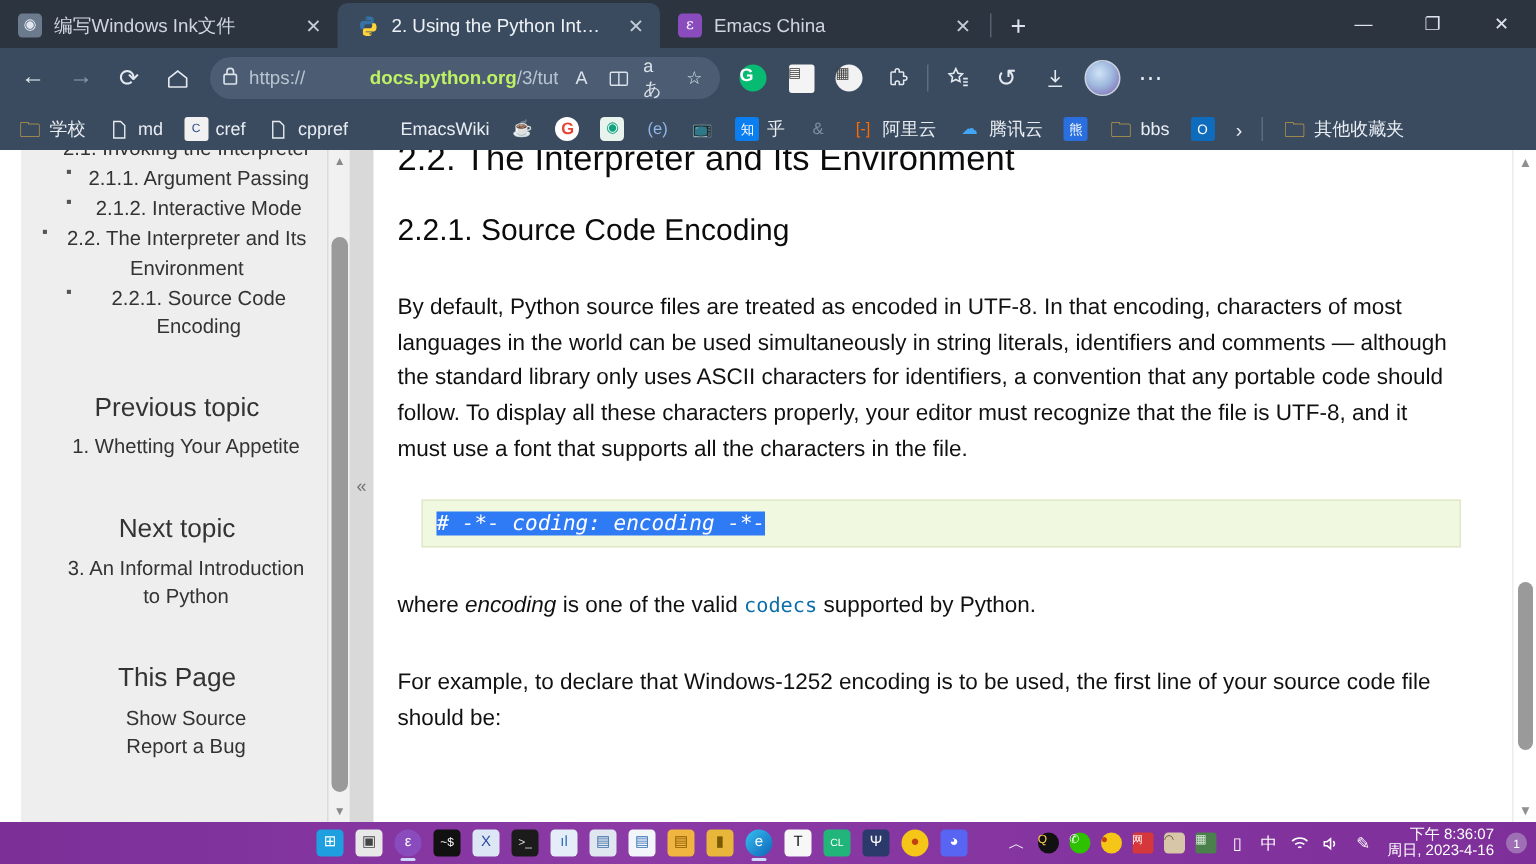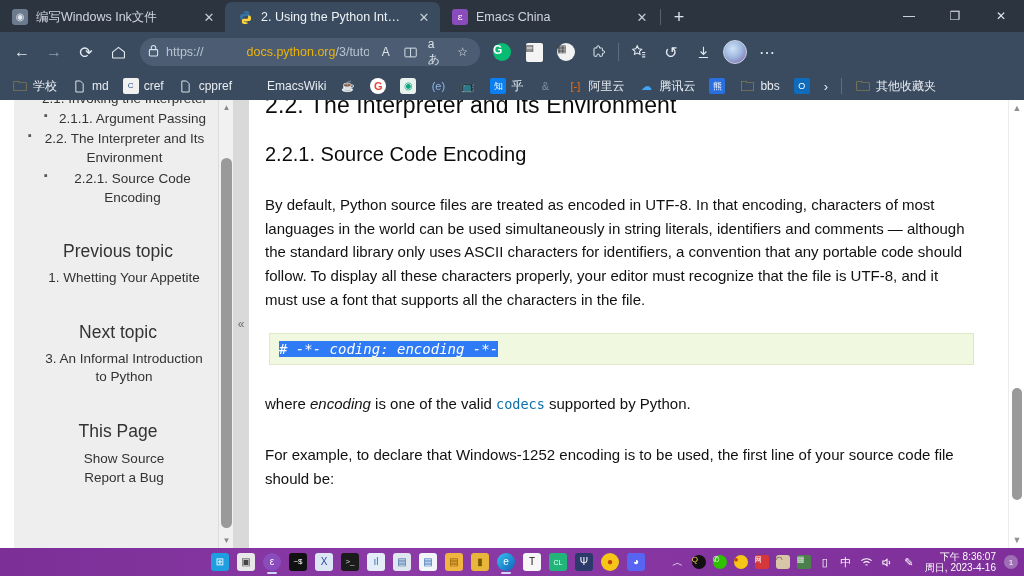--- a/index.html
+++ b/index.html
@@ -51,21 +51,21 @@
     align-items: center; justify-content: center; font-size: 16px; border-radius: 4px; }
   .tbtn.dim { color: #8d9aab; }
   .omnibox {
     flex: 0 0 auto; width: 340px; height: 28px; margin: 0 6px;
     background: #4c5d73; border-radius: 14px; display: flex; align-items: center;
     padding: 0 8px; gap: 7px;
   }
   .omnibox .lock { font-size: 12px; color: #dbe2ea; }
   .omnibox .url { flex: 1 1 auto; font-size: 12.5px; color: #b9c4d1;
     white-space: nowrap; overflow: hidden; }
-  .omnibox .url b { color: #eab308; font-weight: 400; padding-left: 43px; }
+  .omnibox .url b { color: #bef264; font-weight: 700; padding-left: 43px; }
   .omnibox .oicon { width: 20px; height: 20px; color: #dbe2ea; font-size: 12px;
     display: flex; align-items: center; justify-content: center; }
   .tbsep { width: 1px; height: 18px; background: #5d6c80; margin: 0 4px; }
   .ext-g { background: #07bc72; color: #fff; border-radius: 50%; width: 18px; height: 18px; font-weight: bold; font-size: 12px; }
   .ext-doc { background: #f4f4f4; color: #333; width: 17px; height: 19px; border-radius: 2px; font-size: 9px; }
   .ext-pw { background: #f2f2f2; color: #3b3b3b; width: 18px; height: 18px; border-radius: 50%; font-size: 10px; }
   .avatar { width: 24px; height: 24px; border-radius: 50%;
     background: radial-gradient(circle at 40% 35%, #cfe3f7 0%, #9fb8dd 45%, #7a5fae 100%);
     border: 1px solid #c9d4e2; }
 
@@ -122,21 +122,21 @@
     padding: 0 34px 0 16px; color: #111; overflow: hidden;
   }
   .h2 { font-size: 23px; font-weight: 400; color: #0b0b0b; margin: -8px 0 0 0;
     letter-spacing: .1px; }
   .h3 { font-size: 20px; font-weight: 400; color: #0b0b0b; margin: 24px 0 0 0; }
   .p { font-size: 15px; line-height: 1.58; color: #111; margin: 27px 0 0 0;
     max-width: 735px; }
   .p i { font-style: italic; }
   .codelink { color: #0b6ea8; font-family: "DejaVu Sans Mono", monospace; font-size: 13.5px; }
   .codeblock {
-    margin: 22px 0 0 4px; background: #f0f8e0; border: 1px solid #dfe8c8;
+    margin: 22px 0 0 16px; background: #f0f8e0; border: 1px solid #dfe8c8;
     padding: 7px 9px; max-width: 728px;
     font-family: "DejaVu Sans Mono", monospace; font-size: 14px; color: #3a7a3a;
     font-style: italic;
   }
   .codeblock .sel { background: #2f7bf6; color: #ffffff; }
 
   .pg-scroll { position: absolute; right: 0; top: 0; width: 16px; height: 448px;
     background: #ffffff; border-left: 1px solid #ececec; }
   .pg-arrow { position: absolute; left: 0; width: 16px; height: 16px;
     display: flex; align-items: center; justify-content: center; color: #909090; font-size: 9px; }
@@ -336,20 +336,21 @@
     </div>
   </div>
 
   <div class="viewport">
 
     <div class="sidebar">
       <div class="sb-inner">
         <ul class="sb-toc">
           <li><span>2.1. Invoking the Interpreter</span></li>
           <li class="lvl2"><span>2.1.1. Argument Passing</span></li>
+          <li class="lvl2"><span>2.1.2. Interactive Mode</span></li>
           <li><span>2.2. The Interpreter and Its Environment</span></li>
           <li class="lvl2"><span>2.2.1. Source Code Encoding</span></li>
         </ul>
 
         <div class="sb-h">Previous topic</div>
         <div class="sb-p">1. Whetting Your Appetite</div>
 
         <div class="sb-h">Next topic</div>
         <div class="sb-p">3. An Informal Introduction to Python</div>
 

